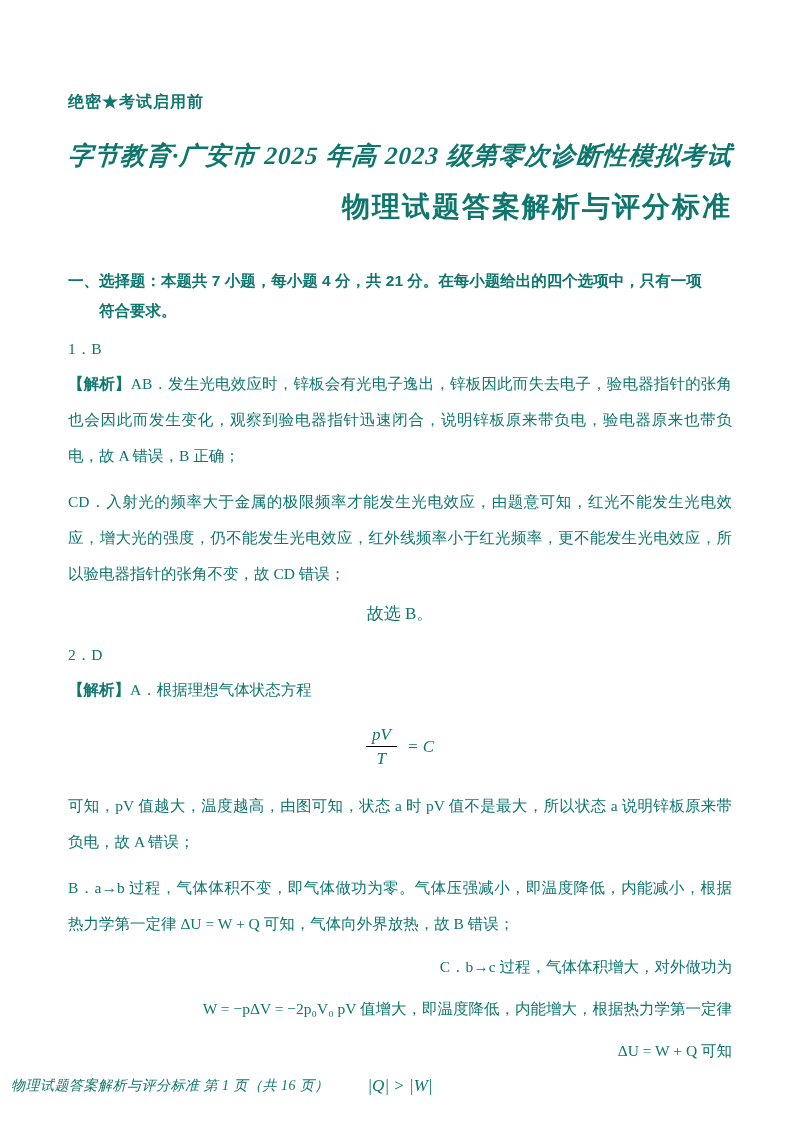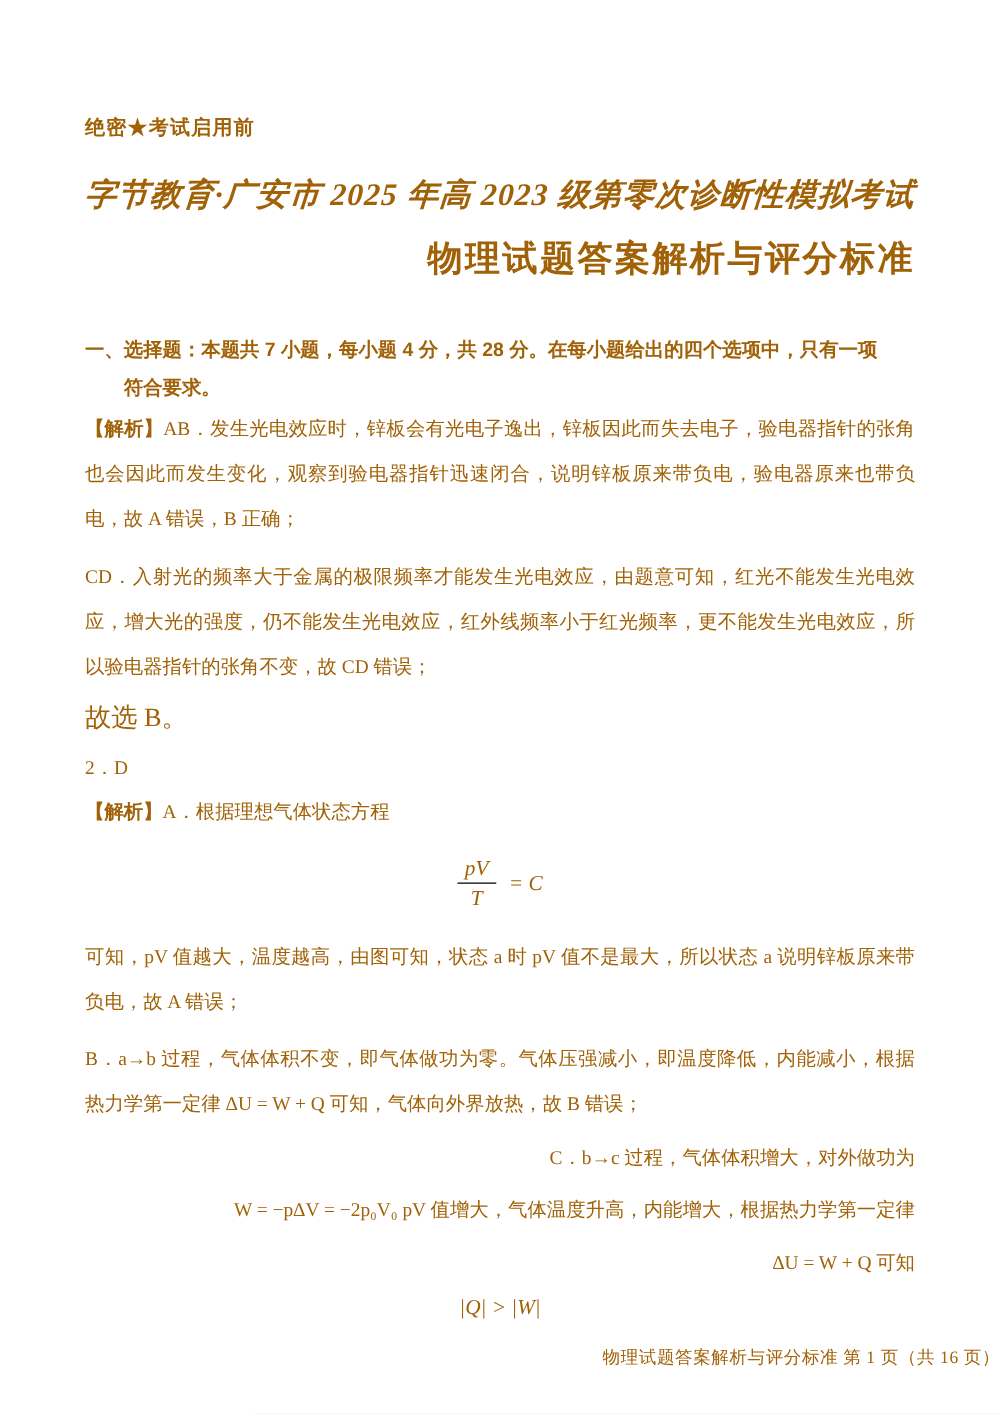--- a/index.html
+++ b/index.html
@@ -7,21 +7,21 @@
     padding: 0;
     background: #e8e8e8;
   }
   .page {
     position: relative;
     width: 800px;
     height: 1131px;
     margin: 0 auto;
     background: #ffffff;
     font-family: "Liberation Serif", "DejaVu Serif", serif;
-    color: #a16207;
+    color: #0f766e;
     box-sizing: border-box;
     padding: 92px 68px 0 68px;
     overflow: hidden;
   }
   .classification {
     font-size: 16px;
     font-weight: bold;
     letter-spacing: 1px;
     margin-bottom: 26px;
   }
@@ -37,22 +37,23 @@
   }
   .main-title {
     text-align: right;
     font-size: 28px;
     font-weight: bold;
     font-family: "Liberation Sans", "DejaVu Sans", sans-serif;
     letter-spacing: 2px;
     margin-bottom: 40px;
   }
   .body-text {
-    font-size: 21px;
+    font-size: 17px;
     line-height: 36px;
+    text-align: center;
   }
   .intro {
     font-weight: bold;
     font-family: "Liberation Sans", "DejaVu Sans", sans-serif;
     font-size: 15.5px;
     line-height: 30px;
   }
   .intro .cont {
     padding-left: 31px;
   }
@@ -105,44 +106,46 @@
     text-align: right;
   }
   .display-formula {
     text-align: center;
     font-style: italic;
     font-size: 17px;
     margin-top: 4px;
   }
   .footer {
     position: absolute;
-    left: 0;
+    left: 11px;
     right: 0;
     bottom: 36px;
-    text-align: right;
+    text-align: left;
     font-size: 14px;
     letter-spacing: 0.5px;
+    font-style: italic;
   }
 </style>
 </head>
 <body>
 
 <div class="page">
 
   <div class="classification">绝密★考试启用前</div>
 
   <div class="script-title">字节教育·广安市 2025 年高 2023 级第零次诊断性模拟考试</div>
 
   <div class="main-title">物理试题答案解析与评分标准</div>
 
   <div class="intro">
-    <div>一、选择题：本题共 7 小题，每小题 4 分，共 28 分。在每小题给出的四个选项中，只有一项</div>
+    <div>一、选择题：本题共 7 小题，每小题 4 分，共 21 分。在每小题给出的四个选项中，只有一项</div>
     <div class="cont">符合要求。</div>
   </div>
 
+  <div class="answer-line">1．B</div>
 
   <p class="para"><span class="label-bold">【解析】</span><span>AB．发生光电效应时，锌板会有光电子逸出，锌板因此而失去电子，验电器指针的张角也会因此而发生变化，观察到验电器指针迅速闭合，说明锌板原来带负电，验电器原来也带负电，故 A 错误，B 正确；</span></p>
 
   <p class="para gap-md"><span>CD．入射光的频率大于金属的极限频率才能发生光电效应，由题意可知，红光不能发生光电效应，增大光的强度，仍不能发生光电效应，红外线频率小于红光频率，更不能发生光电效应，所以验电器指针的张角不变，故 CD 错误；</span></p>
 
   <div class="body-text gap-sm">故选 B。</div>
 
   <div class="answer-line">2．D</div>
 
   <p class="para"><span class="label-bold">【解析】</span><span>A．根据理想气体状态方程</span></p>
@@ -154,21 +157,21 @@
     </span>
     <span class="rhs">= C</span>
   </div>
 
   <p class="para"><span>可知，pV 值越大，温度越高，由图可知，状态 a 时 pV 值不是最大，所以状态 a 说明锌板原来带负电，故 A 错误；</span></p>
 
   <p class="para gap-md"><span>B．a→b 过程，气体体积不变，即气体做功为零。气体压强减小，即温度降低，内能减小，根据热力学第一定律 ΔU = W + Q 可知，气体向外界放热，故 B 错误；</span></p>
 
   <div class="math-line gap-sm">C．b→c 过程，气体体积增大，对外做功为</div>
 
-  <div class="math-line">W = −pΔV = −2p₀V₀  pV 值增大，气体温度升高，内能增大，根据热力学第一定律</div>
+  <div class="math-line">W = −pΔV = −2p₀V₀  pV 值增大，即温度降低，内能增大，根据热力学第一定律</div>
 
   <div class="math-line">ΔU = W + Q 可知</div>
 
   <div class="display-formula">|Q| &gt; |W|</div>
 
   <div class="footer">物理试题答案解析与评分标准 第 1 页（共 16 页）</div>
 
 </div>
 
 </body></html>

